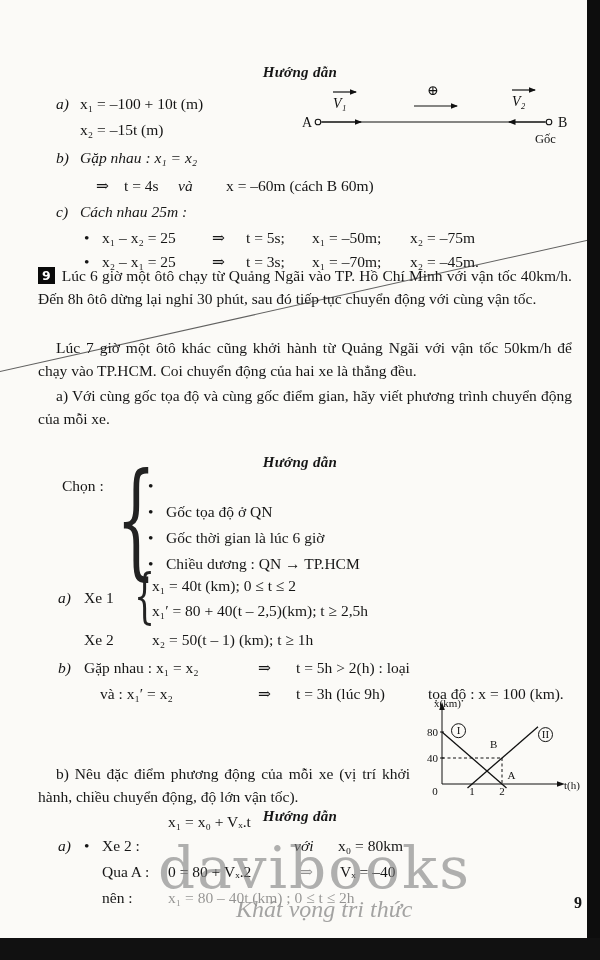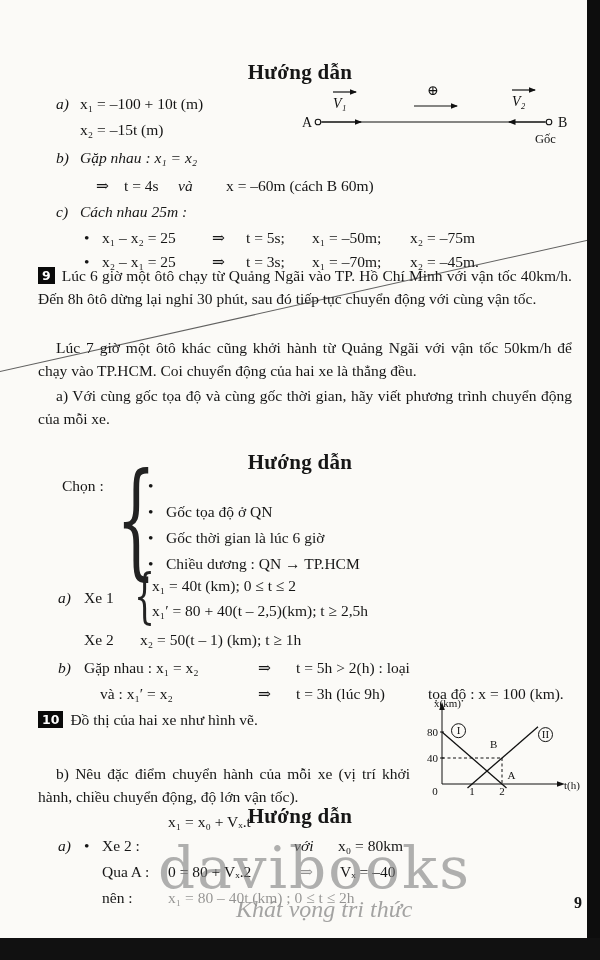--- a/index.html
+++ b/index.html
@@ -1,21 +1,21 @@
 <!DOCTYPE html>
 <html><head>
 <meta charset="utf-8">
 <style>
   html,body{margin:0;padding:0;background:#e8e6e2;}
   #page{position:relative;width:600px;height:960px;background:#fbfaf7;overflow:hidden;
         font-family:"Liberation Serif","DejaVu Serif",serif;color:#161616;font-size:15.5px;}
   .abs{position:absolute;white-space:nowrap;line-height:20px;}
   .para{position:absolute;text-align:justify;line-height:23px;}
   .it{font-style:italic;}
-  .title{font-weight:bold;font-size:21px;letter-spacing:.3px;}
+  .title{font-weight:bold;font-style:italic;font-size:15px;letter-spacing:.3px;}
   .badge{display:inline-block;background:#0a0a0a;color:#fff;font-family:"DejaVu Sans",sans-serif;
          font-weight:bold;font-size:12.5px;line-height:15px;padding:1px 4px;margin-right:7px;vertical-align:1px;}
   .brace{position:absolute;font-family:"DejaVu Serif",serif;font-weight:300;color:#222;
          transform-origin:left top;}
   .st{stroke:#111;stroke-width:1.2;fill:none;}
   .sc{fill:#fbfaf7;stroke:#111;stroke-width:1.1;}
   .stx{font-family:"Liberation Serif","DejaVu Serif",serif;font-size:14px;fill:#111;}
   .sm{font-size:12.5px;}
   .gtx{font-family:"Liberation Serif","DejaVu Serif",serif;font-size:11px;fill:#111;}
   .dim{opacity:.45;}
@@ -86,57 +86,54 @@
     <span class="abs" style="left:212px;top:252px">⇒</span>
     <span class="abs" style="left:246px;top:252px">t = 3s;</span>
     <span class="abs" style="left:312px;top:252px">x₁ = –70m;</span>
     <span class="abs" style="left:410px;top:252px">x₂ = –45m.</span>
   </div>
 
   <div class="para" style="left:38px;top:264px;width:534px">
     <span class="badge">9</span><span>Lúc 6 giờ một ôtô chạy từ Quảng Ngãi vào TP. Hồ Chí Minh với vận tốc 40km/h. Đến 8h ôtô dừng lại nghỉ 30 phút, sau đó tiếp tục chuyển động với cùng vận tốc.</span>
   </div>
   <div class="para" style="left:38px;top:336px;width:534px;text-indent:18px">Lúc 7 giờ một ôtô khác cũng khởi hành từ Quảng Ngãi với vận tốc 50km/h để chạy vào TP.HCM. Coi chuyển động của hai xe là thẳng đều.</div>
-  <div class="para" style="left:38px;top:384px;width:534px;text-indent:18px">a) Với cùng gốc tọa độ và cùng gốc thời gian, hãy viết phương trình chuyển động của mỗi xe.</div>
+  <div class="para" style="left:38px;top:384px;width:534px;text-indent:18px">a) Với cùng gốc tọa độ và cùng gốc điểm gian, hãy viết phương trình chuyển động của mỗi xe.</div>
 
   <div class="abs title" style="left:0;top:452px;width:600px;text-align:center">Hướng dẫn</div>
 
   <span class="abs" style="left:62px;top:476px">Chọn :</span>
   <div class="brace" style="left:116px;top:468px;font-size:126px;line-height:104px;transform:scaleX(.5)">{</div>
   <span class="abs" style="left:148px;top:476px">•</span>
   <span class="abs" style="left:148px;top:502px">•</span>
   <span class="abs" style="left:166px;top:502px">Gốc tọa độ ở QN</span>
   <span class="abs" style="left:148px;top:528px">•</span>
   <span class="abs" style="left:166px;top:528px">Gốc thời gian là lúc 6 giờ</span>
   <span class="abs" style="left:148px;top:554px">•</span>
   <span class="abs" style="left:166px;top:554px">Chiều dương : QN → TP.HCM</span>
 
   <span class="abs it" style="left:58px;top:588px">a)</span>
   <span class="abs" style="left:84px;top:588px">Xe 1</span>
   <div class="brace" style="left:134px;top:570px;font-size:60px;line-height:50px;transform:scaleX(.55)">{</div>
   <span class="abs" style="left:152px;top:576px">x₁ = 40t (km); 0 ≤ t ≤ 2</span>
   <span class="abs" style="left:152px;top:601px">x₁′ = 80 + 40(t – 2,5)(km); t ≥ 2,5h</span>
 
   <span class="abs" style="left:84px;top:630px">Xe 2</span>
-  <span class="abs" style="left:140px;top:630px">x₂ = 50(t – 1) (km); t ≥ 1h</span>
+  <span class="abs" style="left:152px;top:630px">x₂ = 50(t – 1) (km); t ≥ 1h</span>
 
   <span class="abs it" style="left:58px;top:658px">b)</span>
   <span class="abs" style="left:84px;top:658px">Gặp nhau :  x₁ = x₂</span>
   <span class="abs" style="left:258px;top:658px">⇒</span>
   <span class="abs" style="left:296px;top:658px">t = 5h &gt; 2(h) : loại</span>
 
   <span class="abs" style="left:100px;top:684px">và :  x₁′ = x₂</span>
   <span class="abs" style="left:258px;top:684px">⇒</span>
   <span class="abs" style="left:296px;top:684px">t = 3h (lúc 9h)</span>
   <span class="abs" style="left:428px;top:684px">tọa độ : x = 100 (km).</span>
 
-  <div class="para" style="left:38px;top:708px;width:380px">
-    <span class="badge">10</span><span>Đồ thị của hai xe như hình vẽ.</span>
-  </div>
-  <div class="para" style="left:38px;top:762px;width:372px;text-indent:18px">b) Nêu đặc điểm chuyển hành của mỗi xe (vị trí khởi hành, chiều chuyển động, độ lớn vận tốc).</div>
+  <div class="para" style="left:38px;top:762px;width:372px;text-indent:18px">b) Nêu đặc điểm phương động của mỗi xe (vị trí khởi hành, chiều chuyển động, độ lớn vận tốc).</div>
 
   <svg id="graph-svg" class="abs" style="left:418px;top:696px" width="170" height="112">
       <line x1="24" y1="88" x2="140" y2="88" stroke="#111" stroke-width="1"></line>
       <polygon points="147,88 139,85.2 139,90.8" fill="#111"></polygon>
       <line x1="24" y1="88" x2="24" y2="13" stroke="#111" stroke-width="1"></line>
       <polygon points="24,6 21.2,14 26.8,14" fill="#111"></polygon>
       <text x="16" y="11" class="gtx">x(km)</text>
       <text x="146" y="93" class="gtx">t(h)</text>
       <line x1="22" y1="62" x2="26" y2="62" stroke="#111" stroke-width="1"></line>
       <text x="20" y="66" text-anchor="end" class="gtx">40</text>

